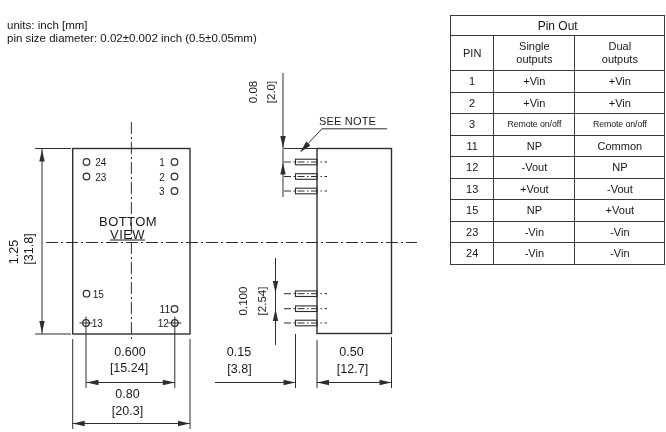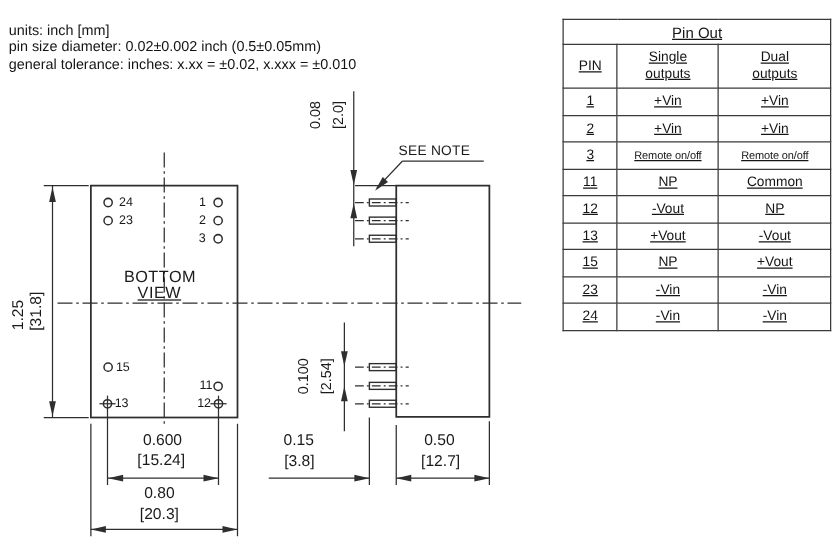--- a/index.html
+++ b/index.html
@@ -14,21 +14,21 @@
   .rot{position:absolute;transform:translate(-50%,-50%) rotate(-90deg);white-space:nowrap;color:#1a1a1a;}
   .f10{font-size:10px;}
   .f11{font-size:11px;letter-spacing:.2px;}
   .f115{font-size:11.5px;}
   .f125{font-size:12.5px;}
   .f13{font-size:13px;letter-spacing:.4px;text-align:center;}
   table.pinout{
     position:absolute;left:450px;top:15px;border-collapse:collapse;table-layout:fixed;
     font-size:11px;color:#161616;text-align:center;
   }
-  table.pinout td{border:1px solid #3a3a3a;padding:0 12px;overflow:hidden;text-decoration:underline;}
+  table.pinout td{border:1px solid #3a3a3a;padding:0 12px;overflow:hidden;}
   tr.t-title td{height:19px;font-size:12px;}
   tr.t-head td{height:34px;line-height:13px;}
   tr.t-row td{height:20.5px;}
   td.sm{font-size:8.8px;letter-spacing:-.1px;}
 </style>
 </head>
 <body>
 
 <div class="stage">
 
@@ -120,21 +120,20 @@
       <polygon points="295.5,382.5 283.5,379.8 283.5,385.2"></polygon>
       <polygon points="317,382.5 329,379.8 329,385.2"></polygon>
       <polygon points="391.5,382.5 379.5,379.8 379.5,385.2"></polygon>
       <polygon points="300,152.5 310.4,145.6 306.2,141.6"></polygon>
     </g>
   </svg>
 
   <div class="notes">
     <div>units: inch [mm]</div>
     <div>pin size diameter: 0.02±0.002 inch (0.5±0.05mm)</div>
-    <div>general tolerance: inches: x.xx = ±0.02, x.xxx = ±0.010</div>
   </div>
 
   <div class="lbl f13" style="left:128px;top:220.5px;">BOTTOM</div>
   <div class="lbl f13" style="left:127.5px;top:233.5px;text-decoration:underline;">VIEW</div>
   <div class="lbl f11" style="left:347.5px;top:121px;">SEE NOTE</div>
 
   <div class="lbl f10" style="left:100.8px;top:162px;">24</div>
   <div class="lbl f10" style="left:100.8px;top:176.5px;">23</div>
   <div class="lbl f10" style="left:162px;top:162px;">1</div>
   <div class="lbl f10" style="left:162px;top:176.5px;">2</div>

